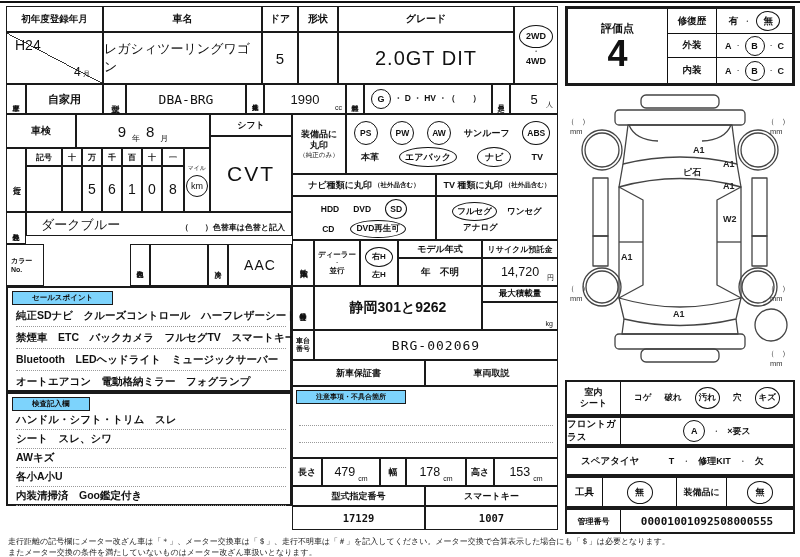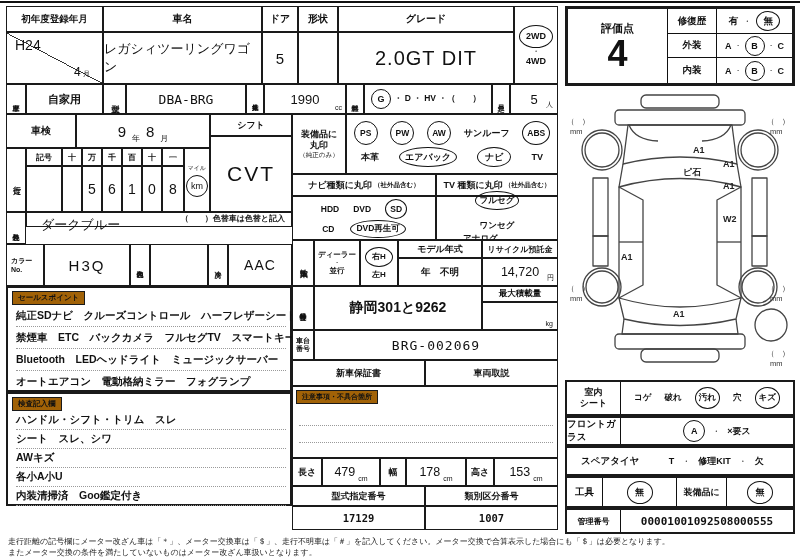--- a/index.html
+++ b/index.html
@@ -7,21 +7,21 @@
   .c{position:absolute;box-sizing:border-box;border:1px solid #1a1a1a;display:flex;align-items:center;justify-content:center;background:#fff;}
   .nb{border:none;background:transparent;}
   .b2{border-width:2px;}
   .b3{border-width:3px;}
   .lbl{font-weight:bold;font-size:10px;}
   .sm{font-size:8px;}
   .xs{font-size:7px;}
   .vlab{writing-mode:vertical-rl;text-orientation:upright;font-weight:bold;line-height:1;}
   .o{display:inline-flex;align-items:center;justify-content:center;border:1.6px solid #111;border-radius:50%;box-sizing:border-box;}
   .dotl{border-bottom:1px dotted #9a9a9a;}
-  .tab{position:absolute;box-sizing:border-box;border:1px solid #1a1a1a;background:#a16207;font-weight:bold;padding:1px 5px;}
+  .tab{position:absolute;box-sizing:border-box;border:1px solid #1a1a1a;background:#7dd3fc;font-weight:bold;padding:1px 19px;}
   .mono{font-family:"DejaVu Sans Mono","Liberation Mono",monospace;}
   .flexcol{display:flex;flex-direction:column;align-items:center;justify-content:center;}
   svg text{font-family:"Liberation Sans","DejaVu Sans",sans-serif;}
 </style>
 </head>
 <body>
 
 <div class="sheet">
   <div class="c nb" style="left:0;top:0;width:800px;height:3px;border-bottom:2px solid #111;"></div>
 
@@ -130,40 +130,39 @@
       <span style="font-size:8.5px;font-weight:bold;">HDD</span>
       <span style="font-size:8.5px;font-weight:bold;">DVD</span>
       <span class="o" style="width:22px;height:20px;font-size:8.5px;font-weight:bold;">SD</span>
     </div>
     <div style="display:flex;align-items:center;gap:16px;">
       <span style="font-size:8.5px;font-weight:bold;">CD</span>
       <span class="o" style="height:18px;padding:0 5px;font-size:8.5px;font-weight:bold;">DVD再生可</span>
     </div>
   </div>
   <div class="c flexcol" style="left:436px;top:196px;width:122px;height:44px;gap:1px;">
-    <div style="display:flex;align-items:center;gap:10px;flex-direction:column;">
+    <div style="display:flex;align-items:center;gap:10px;">
       <span class="o" style="height:19px;padding:0 4px;font-size:8.5px;font-weight:bold;">フルセグ</span>
       <span style="font-size:8.5px;font-weight:bold;">ワンセグ</span>
     </div>
     <div style="display:flex;align-items:center;justify-content:flex-start;width:100%;padding-left:26px;box-sizing:border-box;">
       <span style="font-size:8.5px;font-weight:bold;">アナログ</span>
     </div>
   </div>
 
   <div class="c vlab" style="left:6px;top:212px;width:20px;height:32px;font-size:7px;">外装色</div>
-  <div class="c" style="left:26px;top:212px;width:266px;height:15px;">
+  <div class="c" style="left:26px;top:212px;width:266px;height:24px;">
     <span style="position:absolute;left:14px;top:3px;font-size:13px;">ダークブルー</span>
     <span style="position:absolute;right:6px;bottom:2px;font-size:8px;font-weight:bold;">（　　）色替車は色替と記入</span>
   </div>
 
   <div class="c flexcol" style="left:6px;top:244px;width:38px;height:42px;align-items:flex-start;padding-left:4px;line-height:1.3;">
     <span class="xs" style="font-weight:bold;">カラー</span>
     <span class="xs" style="font-weight:bold;">No.</span>
   </div>
-  <div class="c" style="left:44px;top:244px;width:86px;height:42px;font-size:15px;letter-spacing:2px;">H3Q</div>
   <div class="c vlab" style="left:130px;top:244px;width:20px;height:42px;font-size:7px;">内装色</div>
   <div class="c" style="left:150px;top:244px;width:58px;height:42px;"></div>
   <div class="c vlab" style="left:208px;top:244px;width:20px;height:42px;font-size:7px;">冷房</div>
   <div class="c" style="left:228px;top:244px;width:64px;height:42px;font-size:14px;letter-spacing:1px;">AAC</div>
 
   <div class="c b2" style="left:6px;top:286px;width:286px;height:106px;align-items:flex-start;justify-content:flex-start;">
     <span class="tab" style="left:4px;top:3px;font-size:7.5px;">セールスポイント</span>
     <div style="position:absolute;left:8px;top:17px;width:270px;">
       <div class="dotl" style="height:21px;font-size:10.5px;font-weight:bold;display:flex;align-items:center;white-space:nowrap;">純正SDナビ　クルーズコントロール　ハーフレザーシート</div>
       <div class="dotl" style="height:21px;font-size:10.5px;font-weight:bold;display:flex;align-items:center;white-space:nowrap;">禁煙車　ETC　バックカメラ　フルセグTV　スマートキー</div>
@@ -237,21 +236,21 @@
     <span style="font-size:12.5px;">178</span>
     <span class="xs" style="align-self:flex-end;padding-bottom:3px;">cm</span>
   </div>
   <div class="c lbl" style="left:466px;top:458px;width:28px;height:28px;font-size:9px;">高さ</div>
   <div class="c" style="left:494px;top:458px;width:64px;height:28px;gap:3px;">
     <span style="font-size:12.5px;">153</span>
     <span class="xs" style="align-self:flex-end;padding-bottom:3px;">cm</span>
   </div>
 
   <div class="c lbl" style="left:292px;top:486px;width:133px;height:20px;font-size:9px;">型式指定番号</div>
-  <div class="c lbl" style="left:425px;top:486px;width:133px;height:20px;font-size:9px;">類別区分番号</div>
+  <div class="c lbl" style="left:425px;top:486px;width:133px;height:20px;font-size:9px;">スマートキー</div>
   <div class="c mono" style="left:292px;top:506px;width:133px;height:24px;font-size:10.5px;font-weight:bold;">17129</div>
   <div class="c mono" style="left:425px;top:506px;width:133px;height:24px;font-size:10.5px;font-weight:bold;">1007</div>
 
   <div class="c b3" style="left:565px;top:6px;width:230px;height:80px;">
     <div class="flexcol" style="position:absolute;left:0;top:0;width:100px;height:74px;border-right:1.5px solid #111;box-sizing:border-box;">
       <span class="lbl" style="font-size:11px;">評価点</span>
       <span style="font-size:36px;font-weight:bold;line-height:1;">4</span>
     </div>
     <div style="position:absolute;left:100px;top:0;width:124px;height:25px;display:flex;border-bottom:1px solid #111;box-sizing:border-box;">
       <span class="lbl" style="width:48px;display:flex;align-items:center;justify-content:center;border-right:1px solid #111;font-size:9.5px;">修復歴</span>

